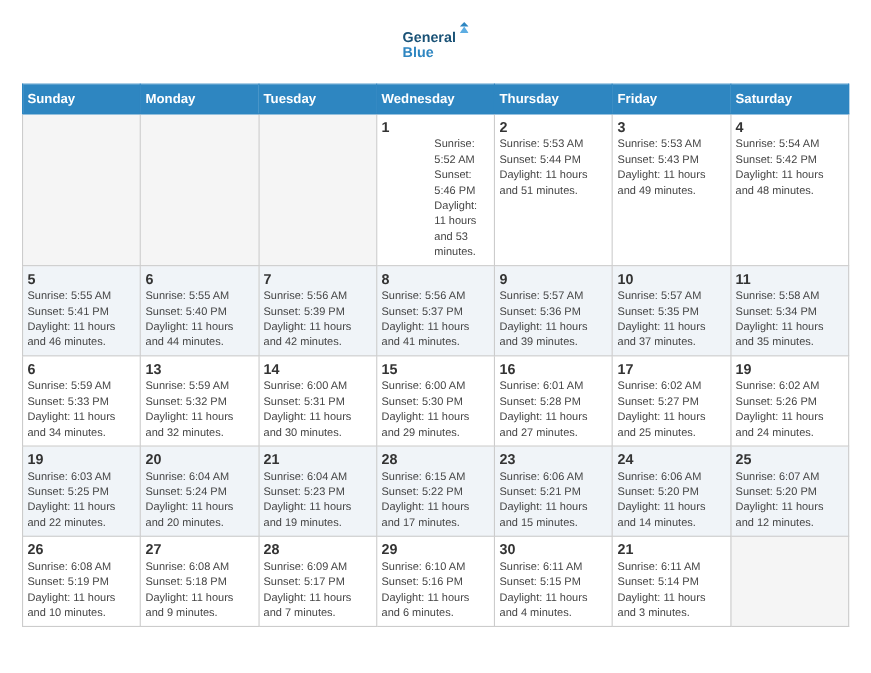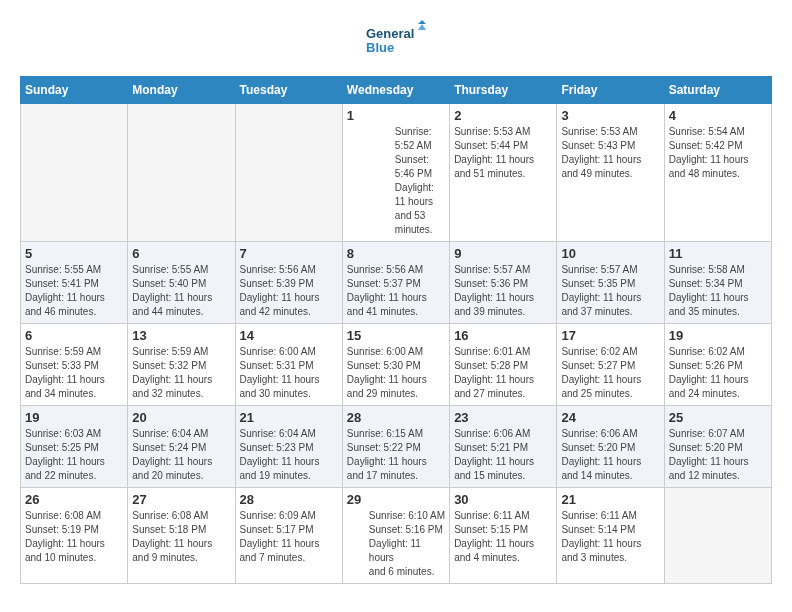--- a/index.html
+++ b/index.html
@@ -310,21 +310,21 @@
         </td>
         <td>
           <span class="day-number">28</span>
           <div class="day-info" style="white-space: pre-line;">Sunrise: 6:09 AM
 Sunset: 5:17 PM
 Daylight: 11 hours
 and 7 minutes.</div>
         </td>
         <td>
           <span class="day-number">29</span>
-          <div class="day-info" style="white-space: pre-line; margin-left: 22px;">Sunrise: 6:10 AM
+          <div class="day-info" style="white-space: pre-line;">Sunrise: 6:10 AM
 Sunset: 5:16 PM
 Daylight: 11 hours
 and 6 minutes.</div>
         </td>
         <td>
           <span class="day-number">30</span>
           <div class="day-info" style="white-space: pre-line;">Sunrise: 6:11 AM
 Sunset: 5:15 PM
 Daylight: 11 hours
 and 4 minutes.</div>

